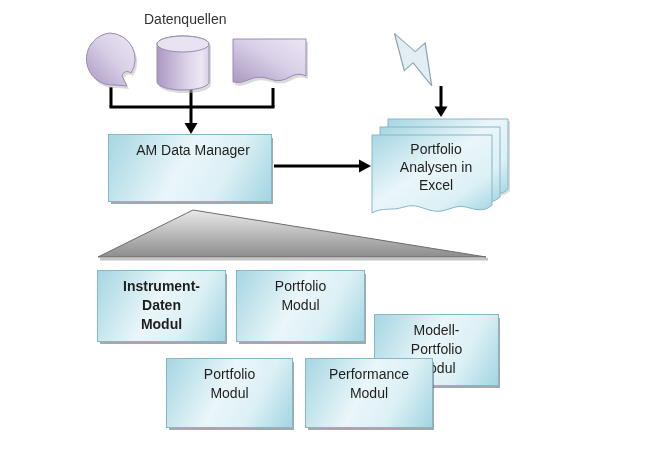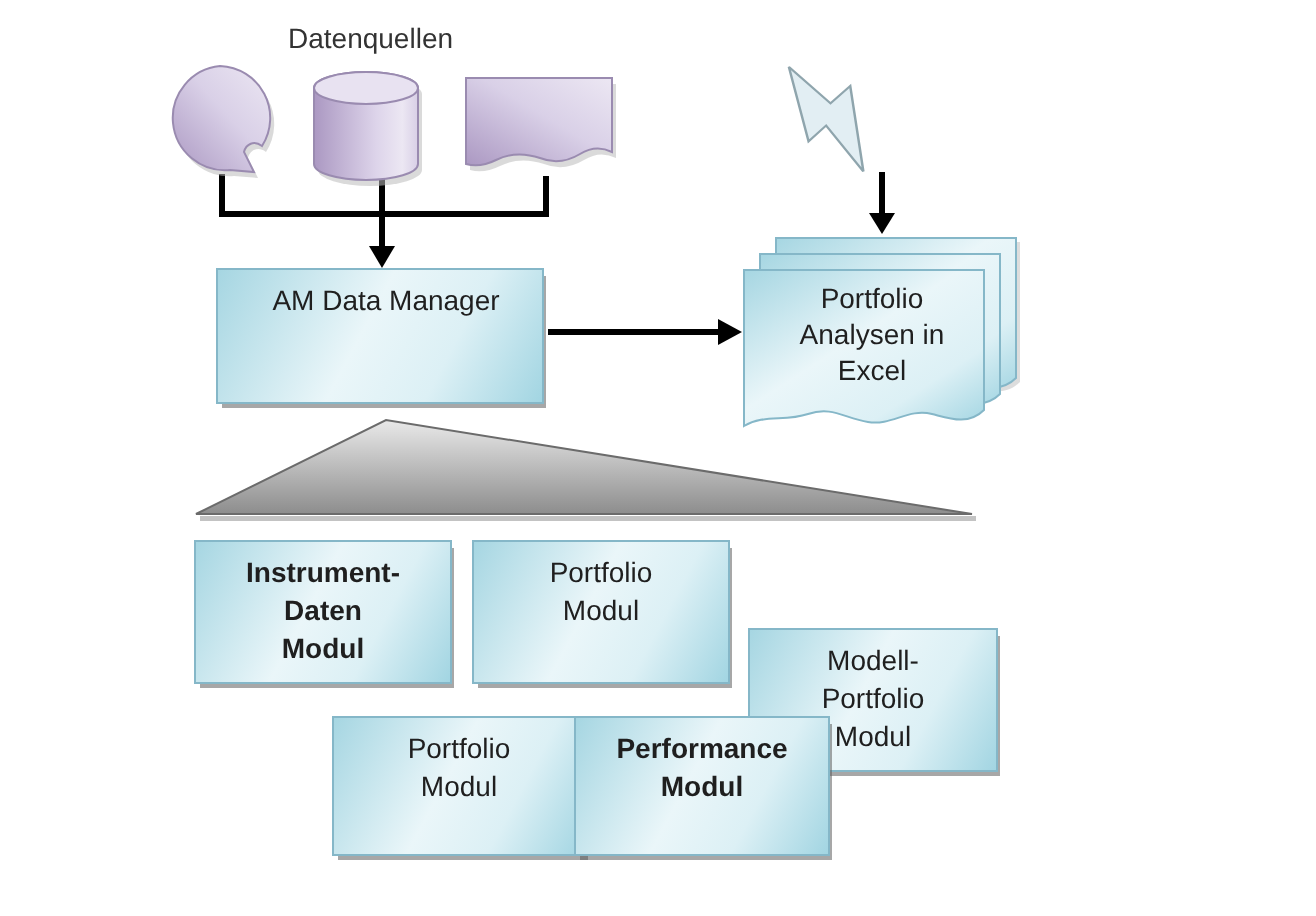--- a/index.html
+++ b/index.html
@@ -117,16 +117,16 @@
 Daten
 Modul</div>
   <div class="box" style="left:236px;top:270px;width:129px;height:72px;">Portfolio
 Modul</div>
   <div class="box" style="left:374px;top:270px;width:125px;height:72px;margin-top:44px;">Modell-
 Portfolio
 Modul</div>
 
   <div class="box" style="left:166px;top:358px;width:127px;height:70px;">Portfolio
 Modul</div>
-  <div class="box" style="left:287px;top:358px;width:128px;height:70px;font-weight:bold;">Performance
+  <div class="box" style="left:305px;top:358px;width:128px;height:70px;">Performance
 Modul</div>
 
 </div>
 
 </body></html>

